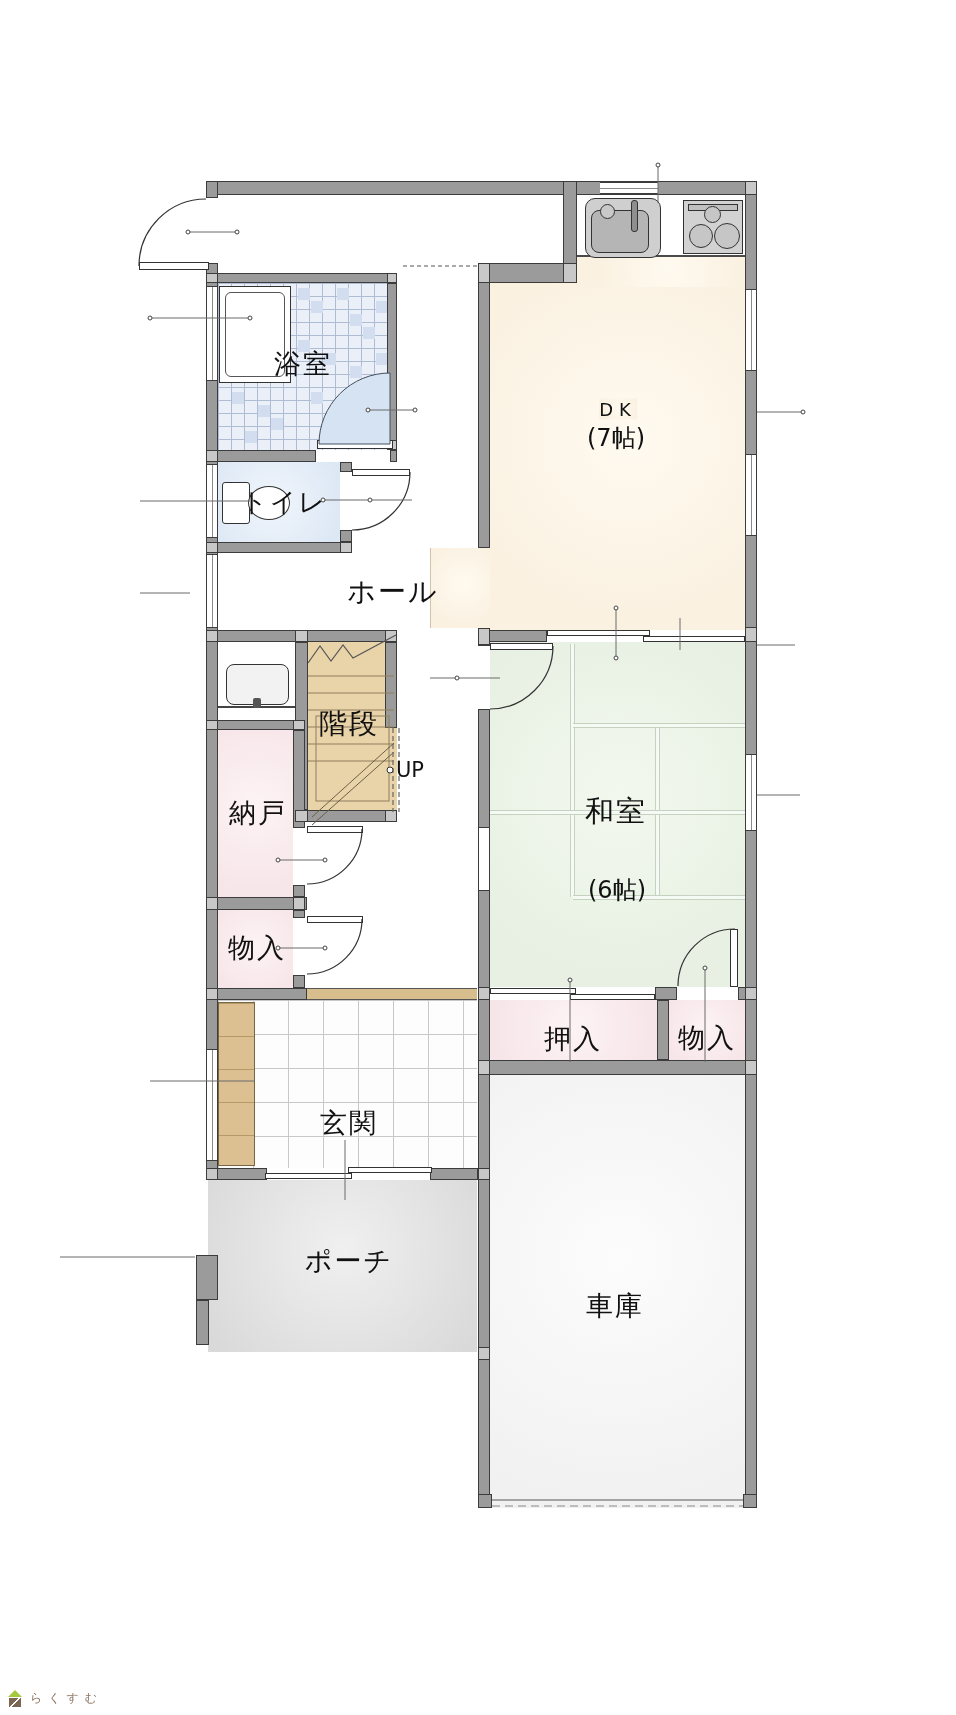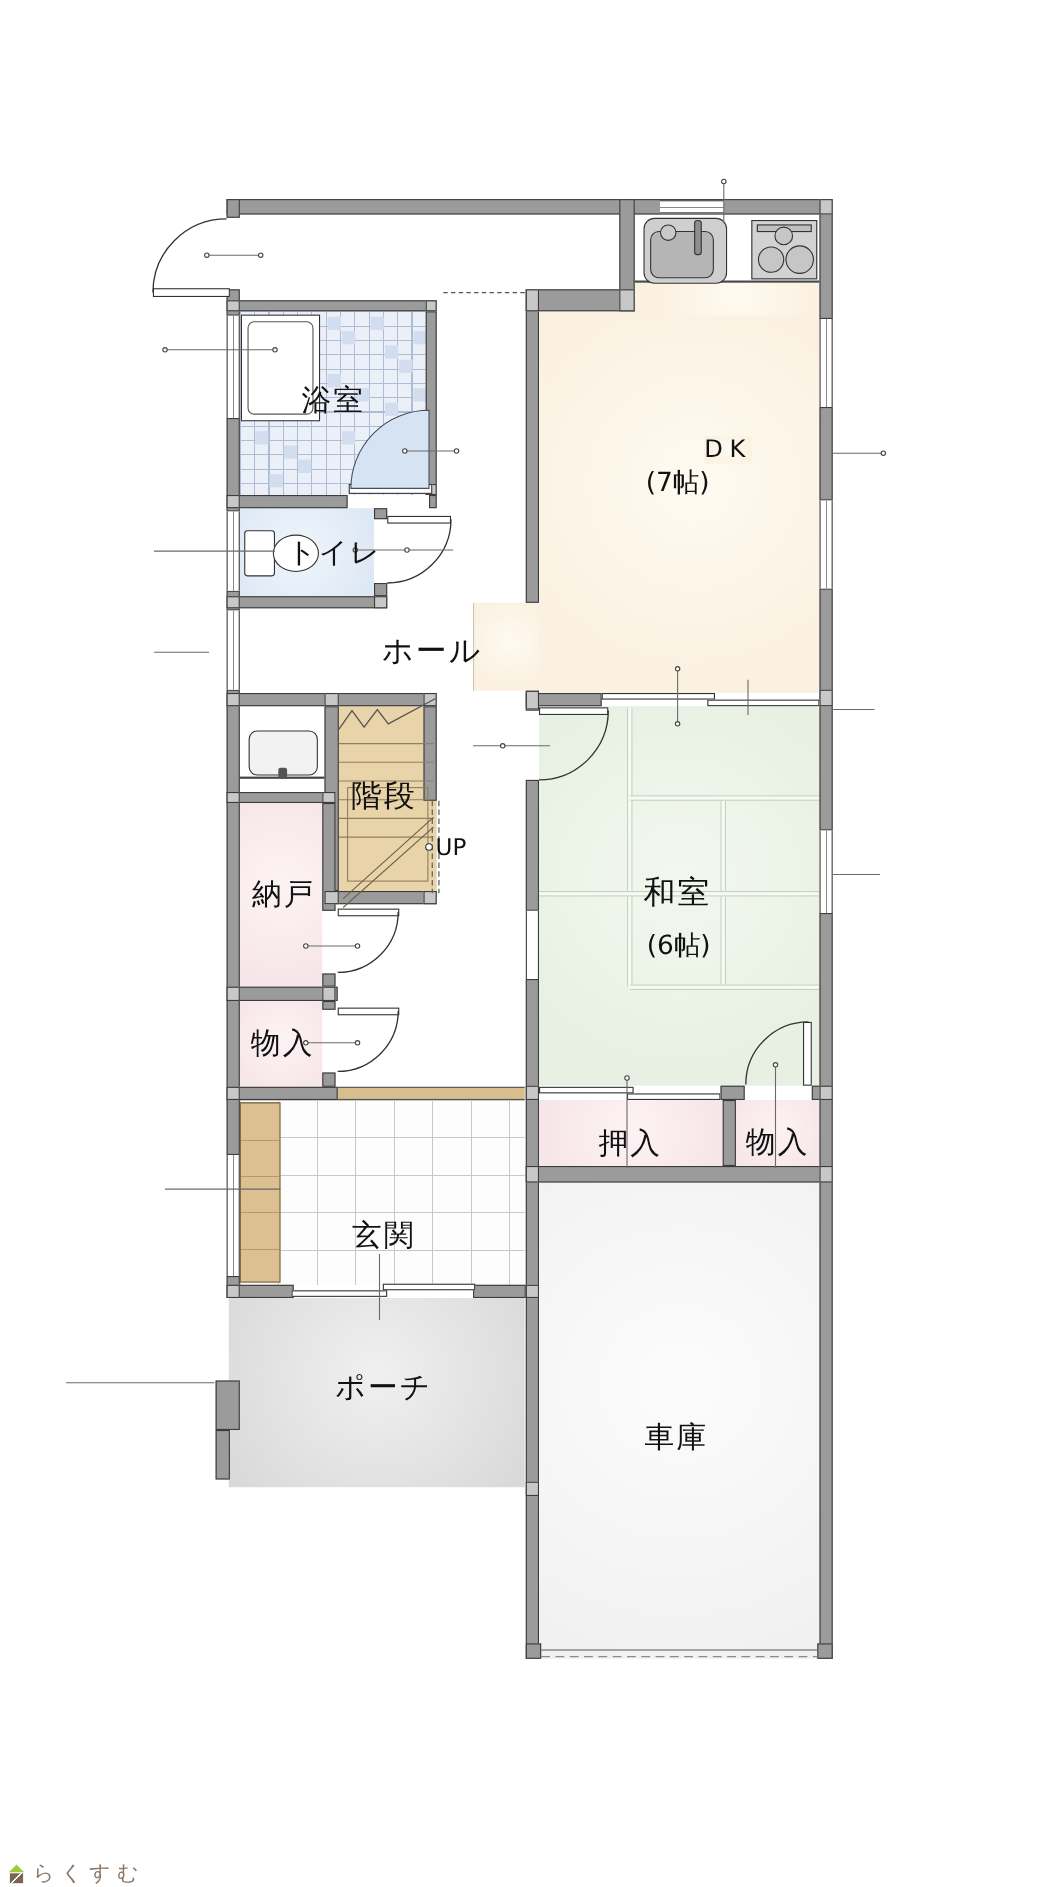--- a/index.html
+++ b/index.html
@@ -36,29 +36,29 @@
   .slide{position:absolute;background:#fff;border:1px solid #333;box-sizing:border-box;z-index:7;}
   .leaf{position:absolute;background:#fff;border:1px solid #333;box-sizing:border-box;z-index:8;}
   .fix{position:absolute;box-sizing:border-box;z-index:7;}
   .tj-v{position:absolute;width:5px;background:#f6faf4;border-left:1px solid #c4d2bf;border-right:1px solid #c4d2bf;box-sizing:border-box;z-index:2;}
   .tj-h{position:absolute;height:5px;background:#f6faf4;border-top:1px solid #c4d2bf;border-bottom:1px solid #c4d2bf;box-sizing:border-box;z-index:2;}
   svg.overlay{position:absolute;left:0;top:0;z-index:9;pointer-events:none;}
   .lb{position:absolute;transform:translate(-50%,-50%);font-size:27px;color:#111;
       letter-spacing:2px;white-space:nowrap;z-index:10;}
   .lb.small{font-size:24px;letter-spacing:0;}
   .lb.up{font-size:21px;letter-spacing:0;}
-  .lb.dk{font-size:22px;letter-spacing:6px;margin-left:44px;}
+  .lb.dk{font-size:18px;letter-spacing:6px;}
   
   #logo{position:absolute;left:7px;top:1690px;display:flex;align-items:center;z-index:10;}
   #logo .house{position:relative;width:17px;height:17px;margin-right:6px;}
   #logo .roof{position:absolute;left:1px;top:0;width:0;height:0;
       border-left:7px solid transparent;border-right:7px solid transparent;border-bottom:7px solid #a3c93c;}
   #logo .body{position:absolute;left:2px;top:8px;width:12px;height:9px;background:#7a6652;
       background-image:linear-gradient(135deg,transparent 0 45%,#fff 45% 55%,transparent 55%);}
-  #logo .txt{font-size:19px;color:#8d7664;letter-spacing:6px;}
+  #logo .txt{font-size:12px;color:#8d7664;letter-spacing:6px;}
 </style>
 </head>
 <body>
 
 <div id="plan">
 
   <div class="floor dk" style="left:490px;top:283px;width:255px;height:347px;"></div>
   <div class="floor dk" style="left:577px;top:257px;width:168px;height:30px;"></div>
   <div class="floor dk" style="left:430px;top:548px;width:60px;height:80px;border-left:1px solid #cfc4ae;"></div>
   <div class="floor tatami" style="left:490px;top:642px;width:255px;height:345px;"></div>
@@ -293,32 +293,32 @@
       <circle cx="616" cy="608" r="2"></circle>
         <circle cx="616" cy="658" r="2"></circle>
       <circle cx="570" cy="980" r="2"></circle>
         <circle cx="705" cy="968" r="2"></circle>
       <circle cx="658" cy="165" r="2"></circle>
         <circle cx="803" cy="412" r="2"></circle>
     </g>
   </svg>
 
   <div class="lb" style="left:303px;top:364px;">浴室</div>
-  <div class="lb" style="left:284px;top:502px;font-size:26px;margin-left:20px;">トイレ</div>
+  <div class="lb" style="left:284px;top:502px;font-size:26px;">トイレ</div>
   <div class="lb" style="left:393px;top:592px;font-size:28px;">ホール</div>
   <div class="lb" style="left:349px;top:724px;font-size:28px;">階段</div>
   <div class="lb up" style="left:410px;top:770px;">UP</div>
   <div class="lb" style="left:258px;top:813px;">納戸</div>
   <div class="lb" style="left:257px;top:948px;">物入</div>
   <div class="lb" style="left:349px;top:1123px;">玄関</div>
   <div class="lb" style="left:349px;top:1261px;">ポーチ</div>
   <div class="lb dk" style="left:618px;top:409px;">DK</div>
   <div class="lb small" style="left:616px;top:438px;">(7帖)</div>
   <div class="lb" style="left:616px;top:812px;font-size:29px;">和室</div>
-  <div class="lb small" style="left:617px;top:859px;">(6帖)</div>
+  <div class="lb small" style="left:617px;top:890px;">(6帖)</div>
   <div class="lb" style="left:573px;top:1039px;">押入</div>
   <div class="lb" style="left:707px;top:1038px;">物入</div>
   <div class="lb" style="left:615px;top:1306px;">車庫</div>
 
   <div id="logo">
     <span class="house">
       <span class="roof"></span>
       <span class="body"></span>
     </span>
     <span class="txt">らくすむ</span>

